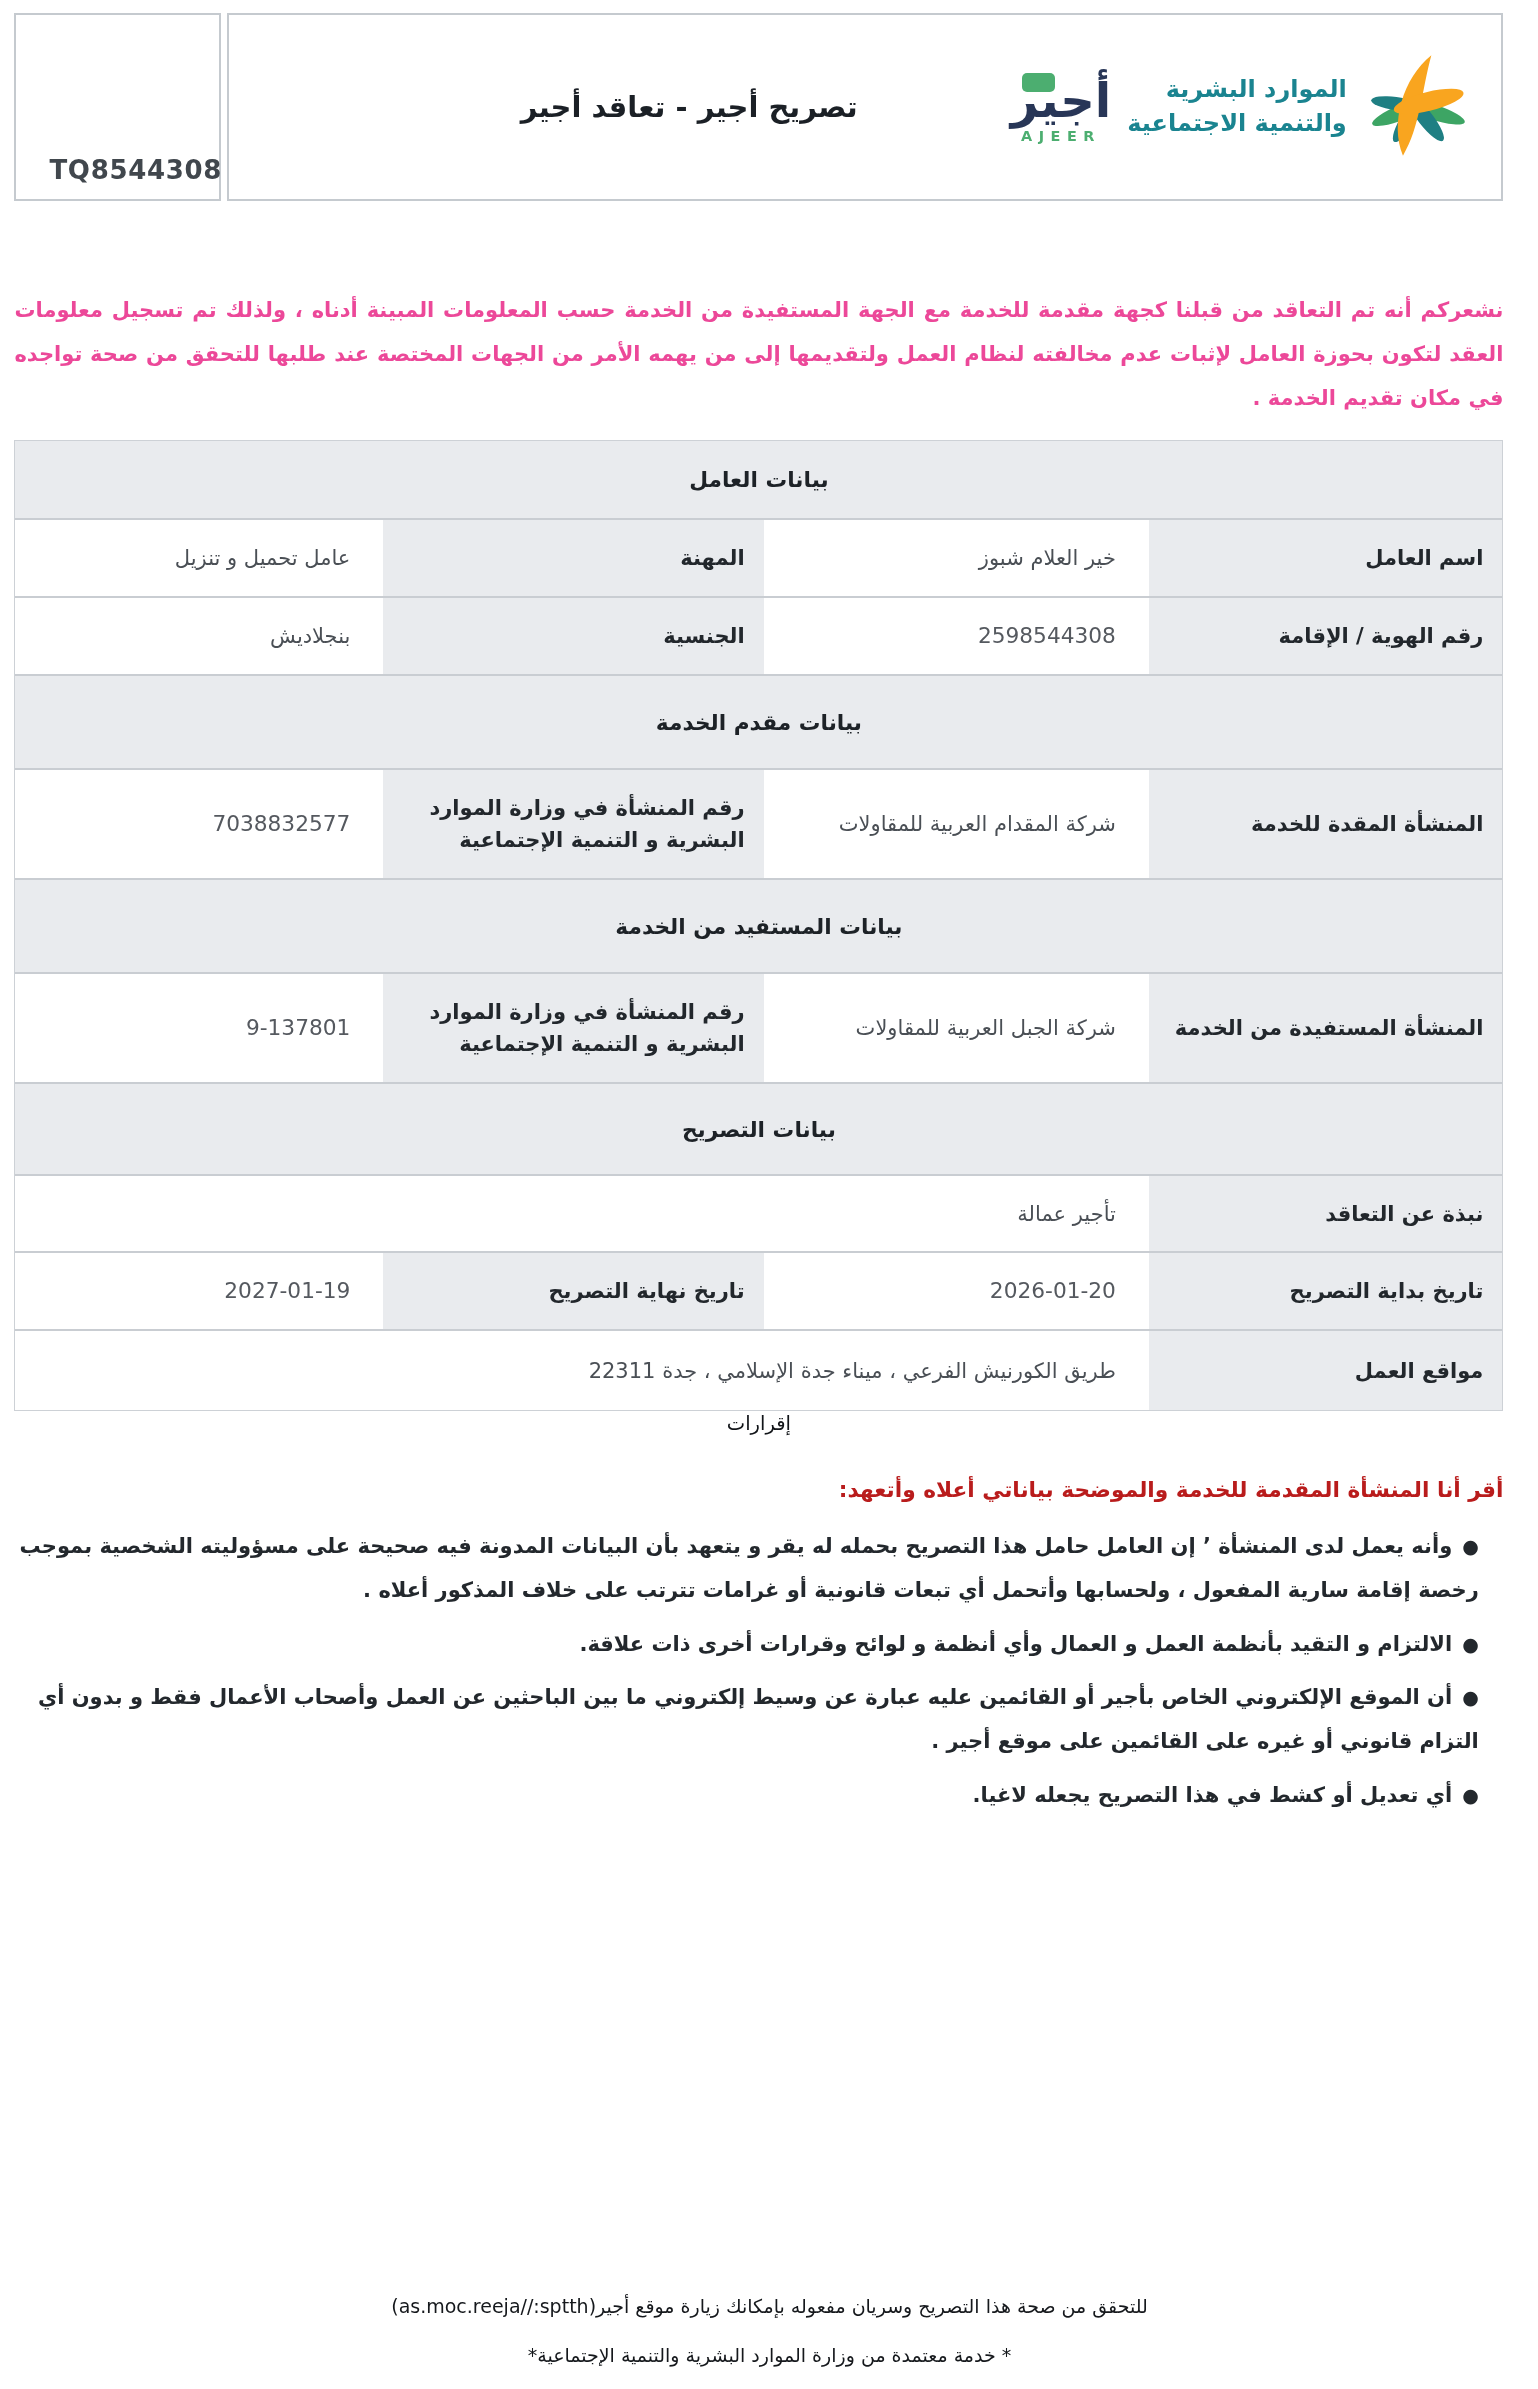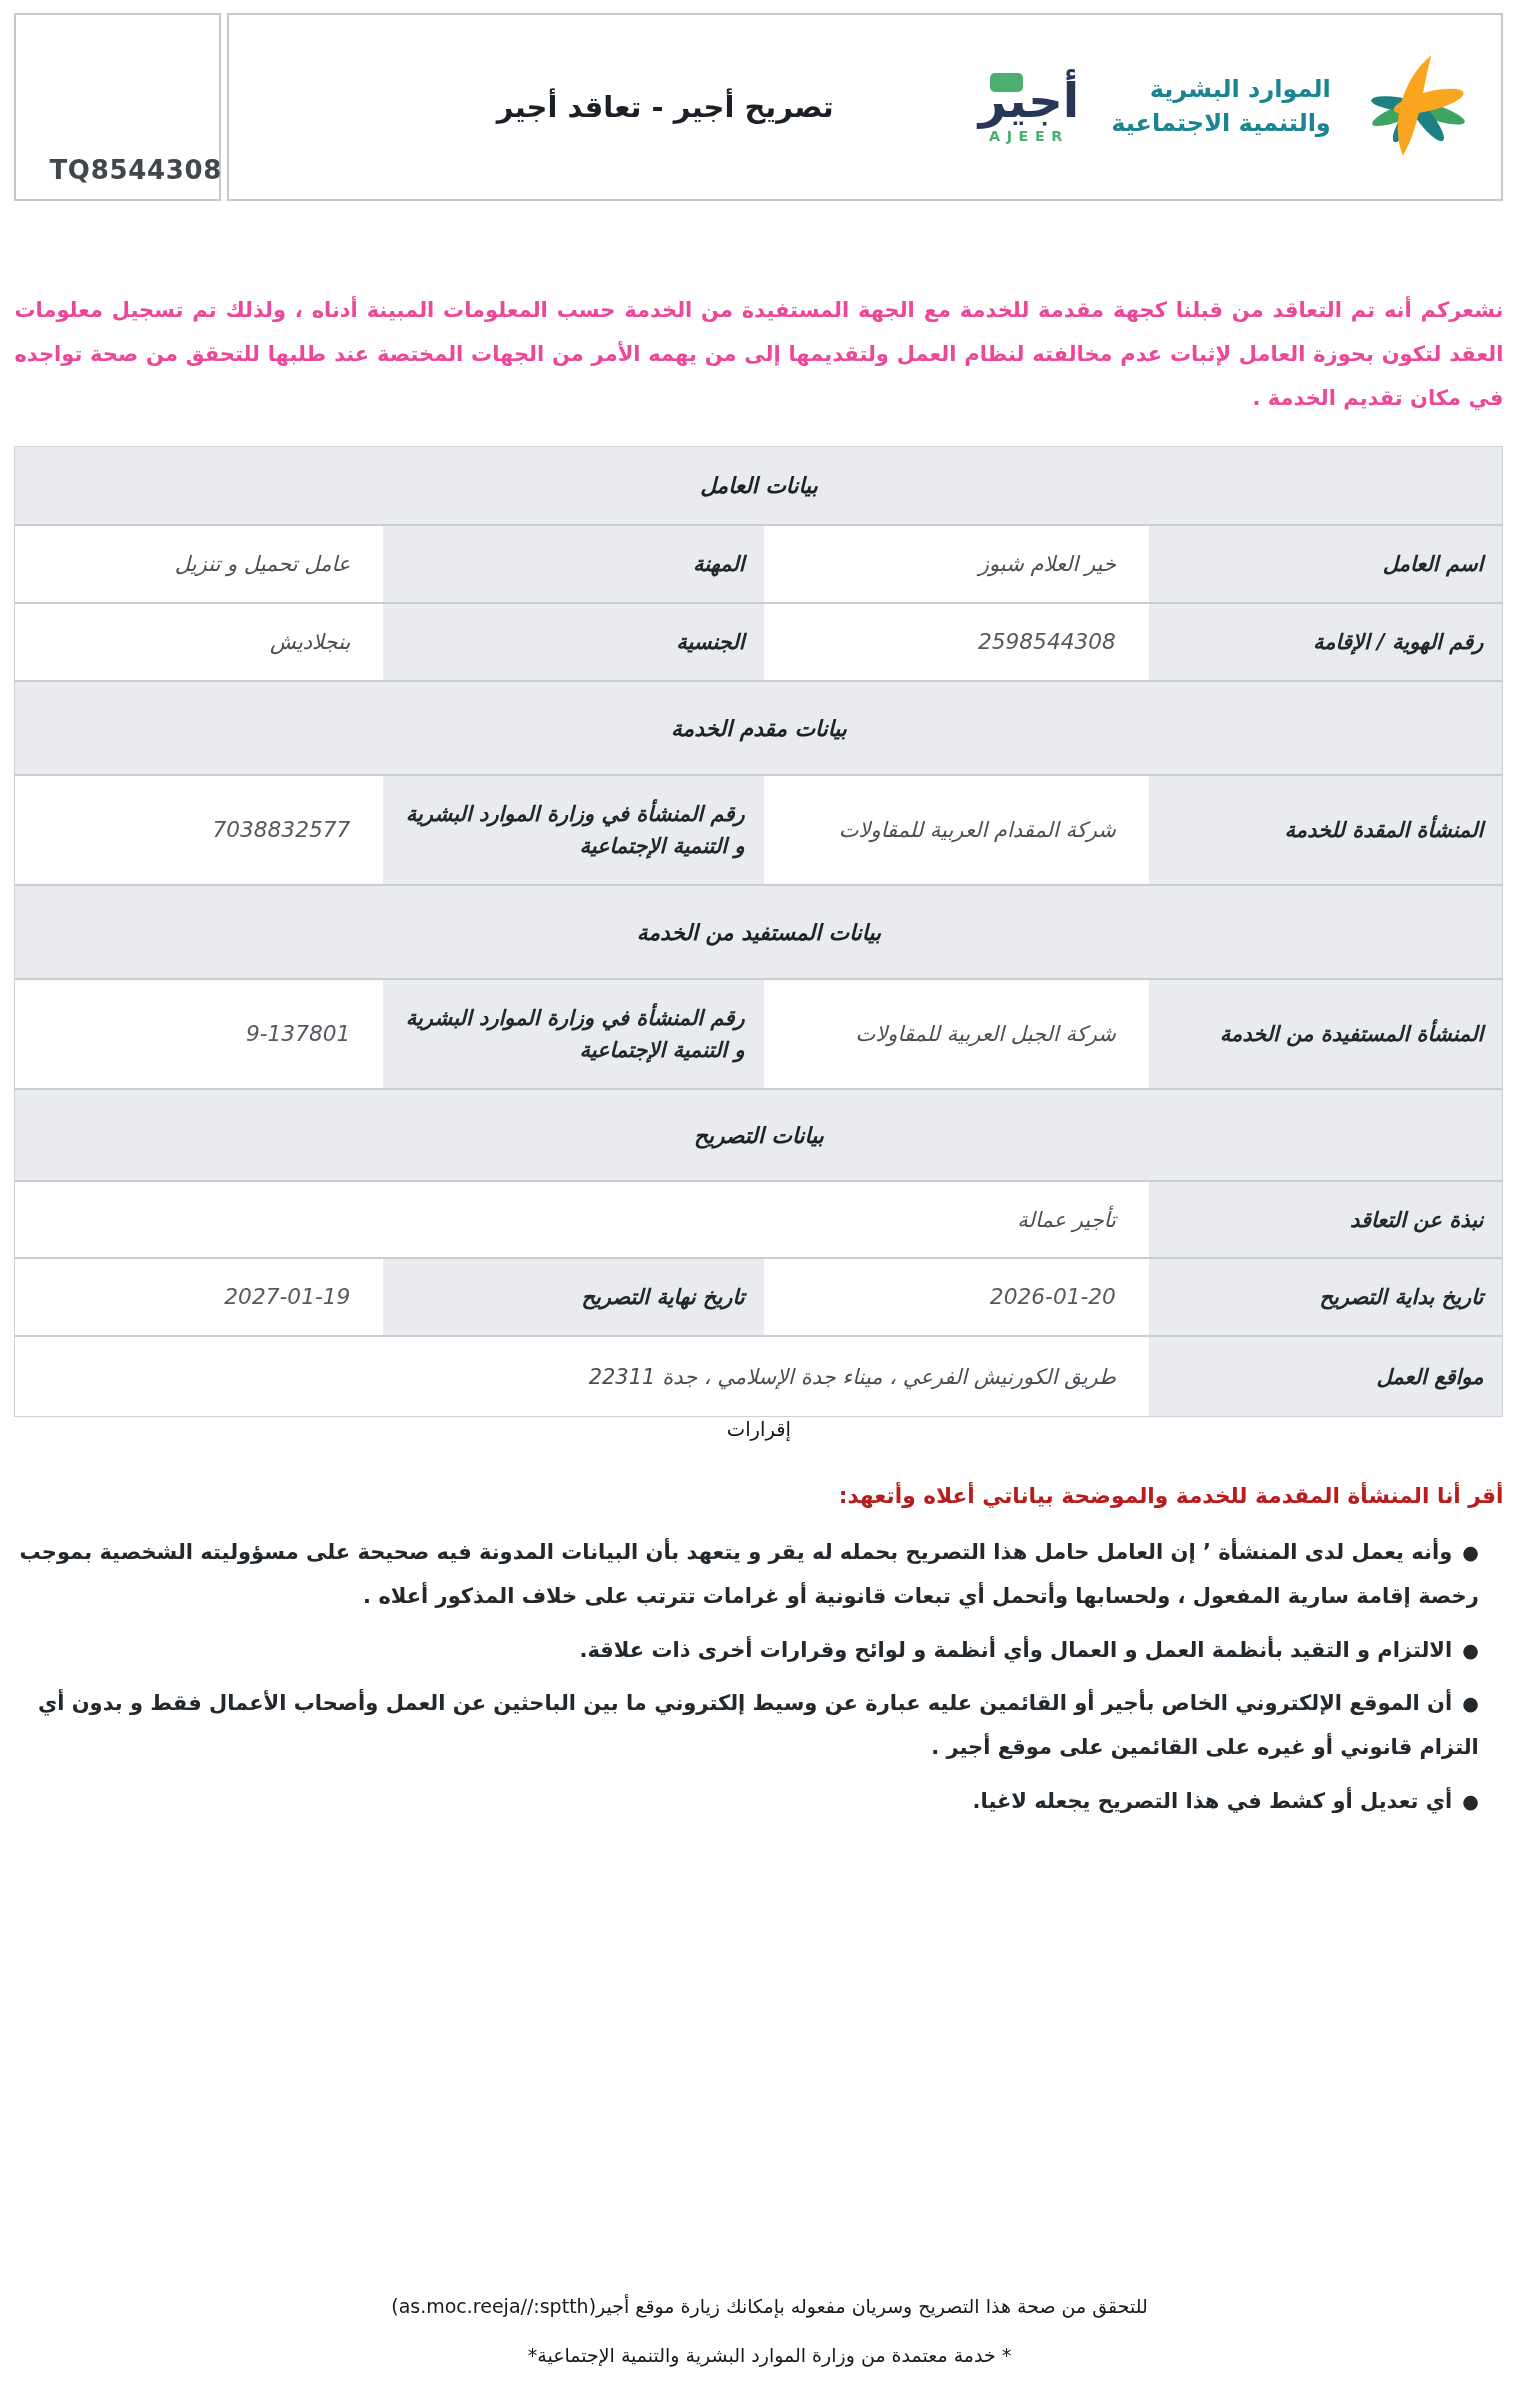--- a/index.html
+++ b/index.html
@@ -14,21 +14,21 @@
   .header-row { display:flex; gap:5.8px; height:188px; direction:ltr; }
   .tq-box {
     width:207px; border:2.2px solid #c5cacf; position:relative; background:#fff; flex:none;
   }
   .tq-num {
     position:absolute; left:33px; bottom:14.4px;
     font-size:26px; font-weight:700; color:#41474d; letter-spacing:0.7px;
   }
   .main-box {
     flex:1; border:2.2px solid #c5cacf; background:#fff;
-    display:flex; align-items:center; padding:0 24.6px; gap:32px;
+    display:flex; align-items:center; padding:0 24.6px; gap:16px;
   }
   .title-wrap { flex:1; text-align:center; padding-left:130px; }
   .doc-title { font-size:29px; font-weight:700; color:#1b2026; direction:rtl; }
 
   .ajeer-logo { flex:none; position:relative; text-align:center; padding-top:4.3px; }
   .ajeer-green-mark {
     position:absolute; top:2.9px; left:11.6px; width:33px; height:19px;
     background:#4CAE70; border-radius:5px;
   }
   .ajeer-arabic { position:relative; font-size:48px; line-height:1.1; font-weight:700; color:#283657; direction:rtl; }
@@ -41,21 +41,21 @@
   .emblem { flex:none; }
 
   
   .intro {
     margin-top:87px; direction:rtl; text-align:justify;
     font-size:21px; font-weight:700; line-height:2.1; color:#ec4899;
   }
 
   
   .info-table {
-    margin-top:26px; direction:rtl; border:1.4px solid #cdd1d6; background:#fef9c3;font-style:italic;
+    margin-top:20px; direction:rtl; border:1.4px solid #cdd1d6; background:#fef9c3;
   }
   .sec-head {
     background:#e9ebee; display:flex; align-items:center; justify-content:center;
     font-size:21.7px; font-weight:700; color:#1d2227; border-top:2.2px solid #c9cdd2;
   }
   .info-table .sec-head:first-child { border-top:none; }
   .trow { display:flex; gap:3.6px; border-top:2.2px solid #c9cdd2; background:#fff; }
   .cell { display:flex; align-items:center; line-height:1.55; }
   .lbl {
     background:#e9ebee; font-weight:700; font-size:21px; color:#22272c;

